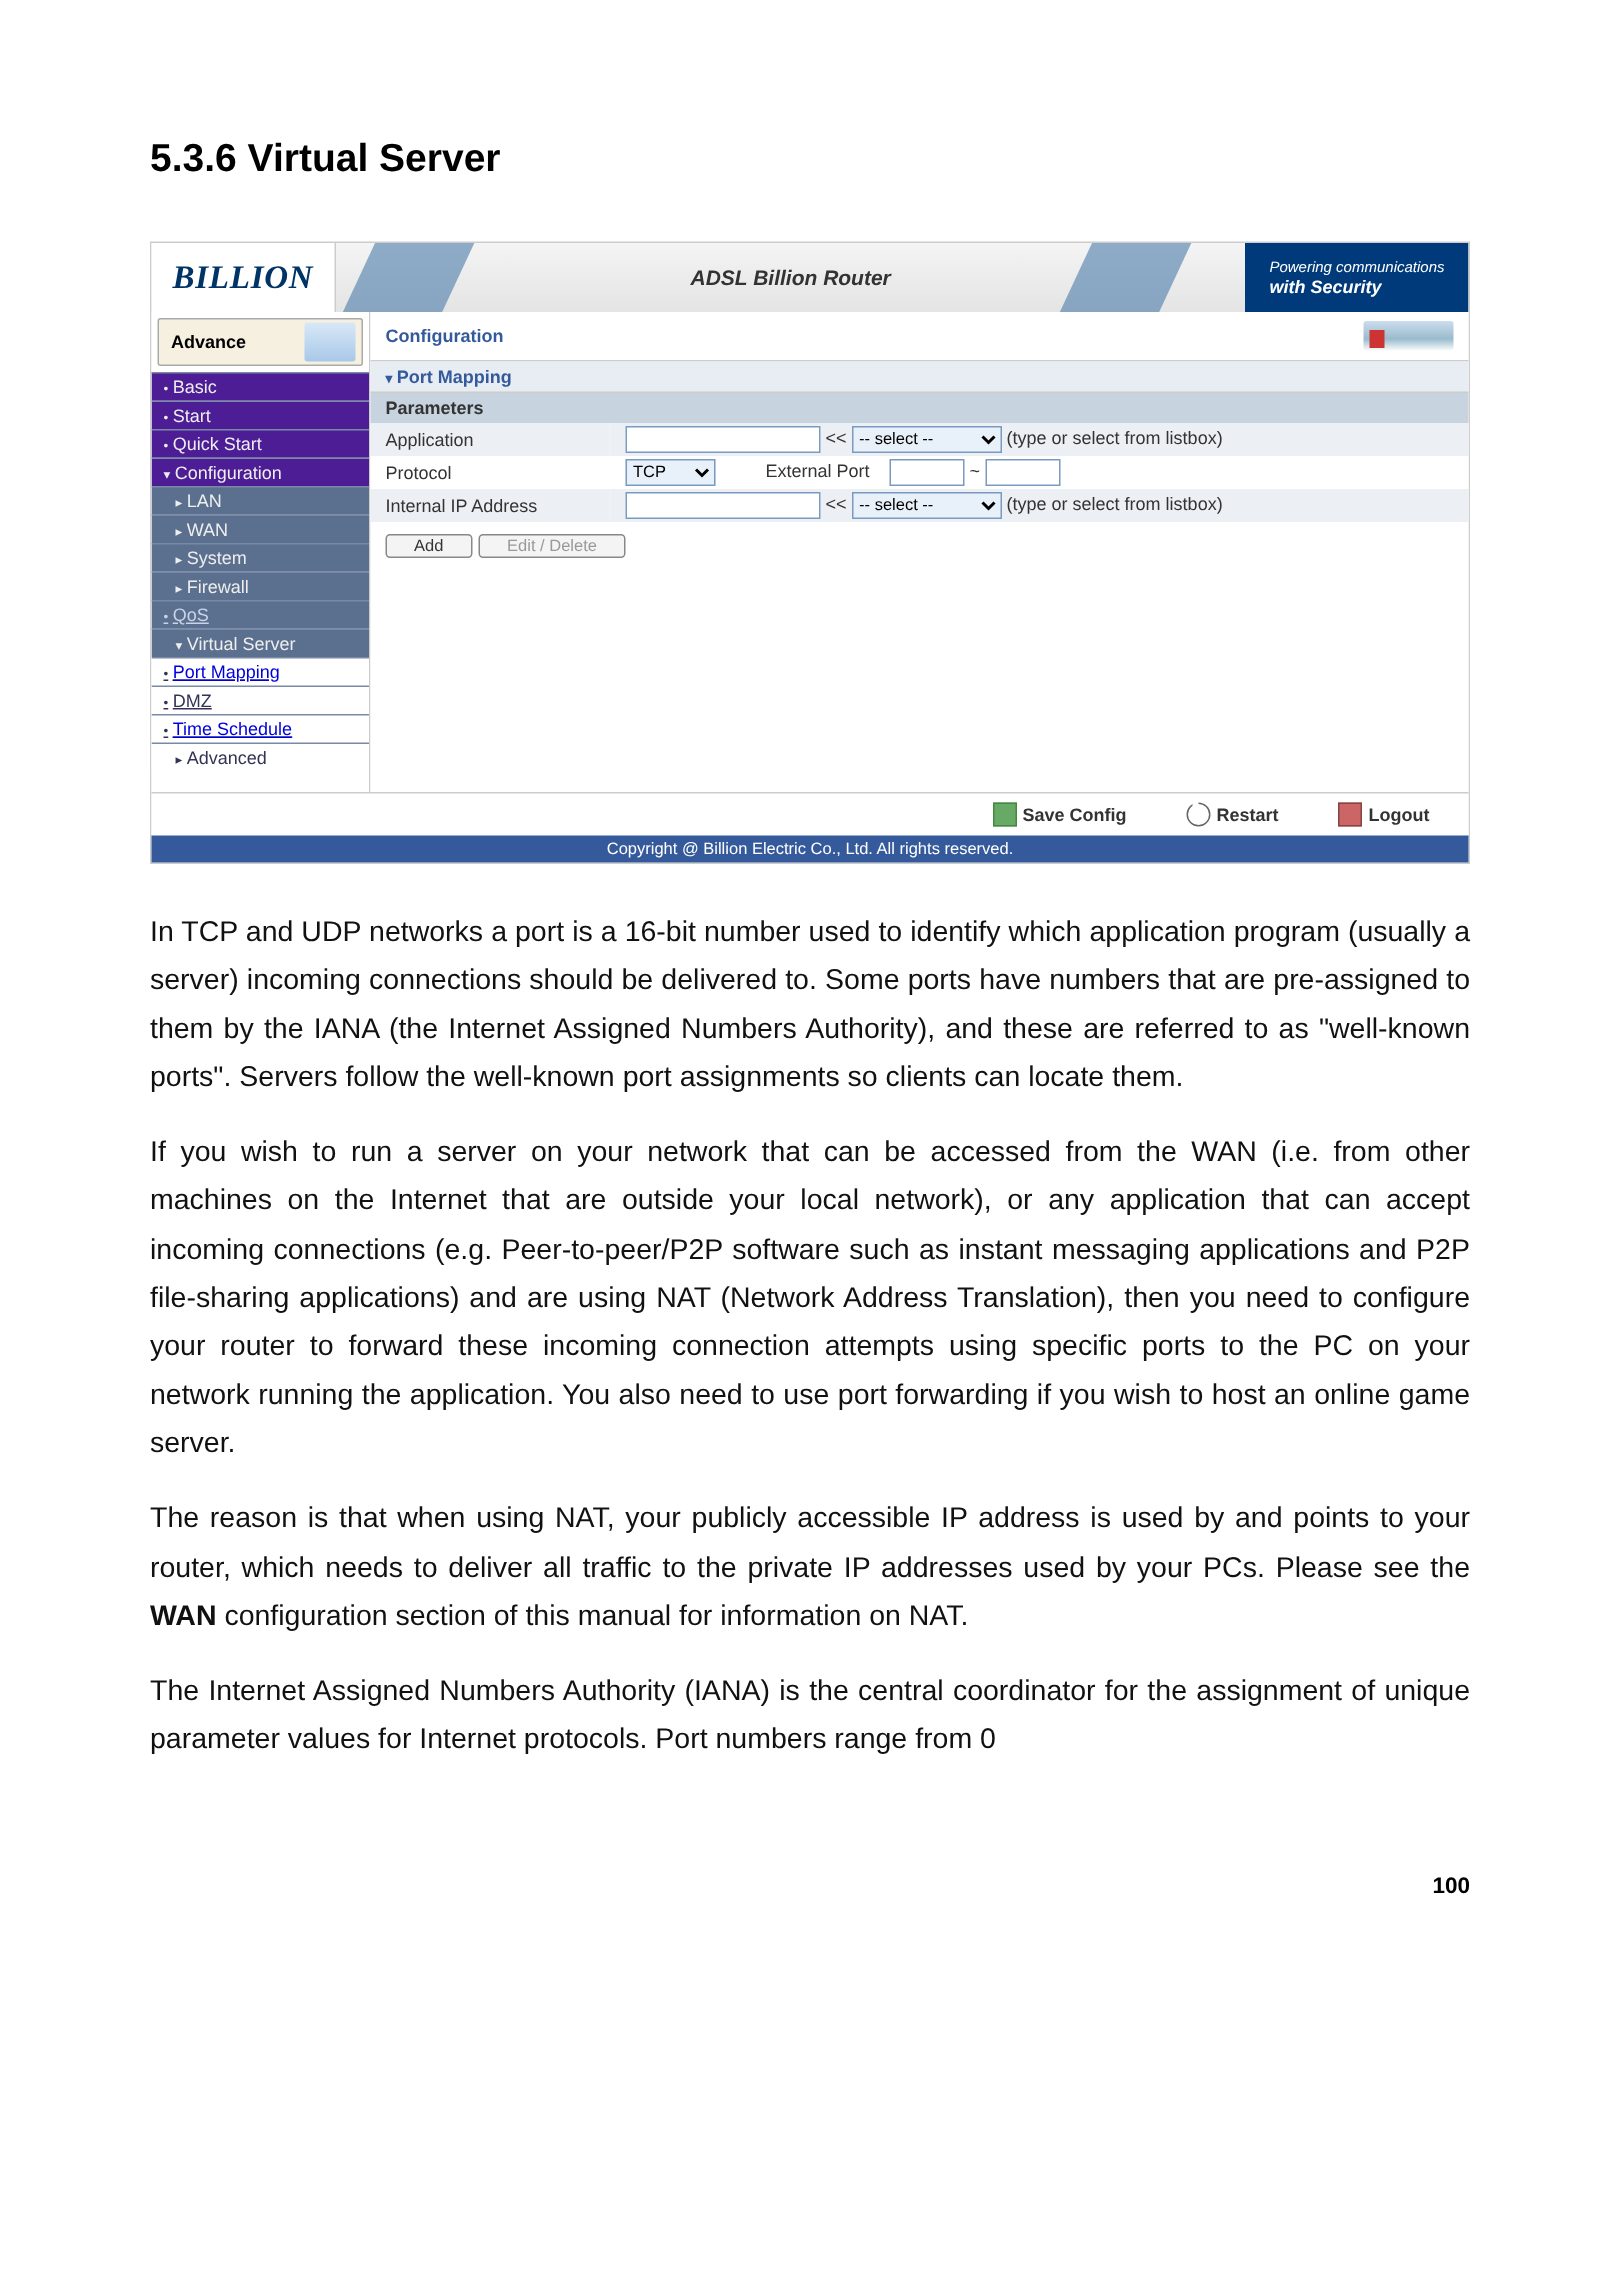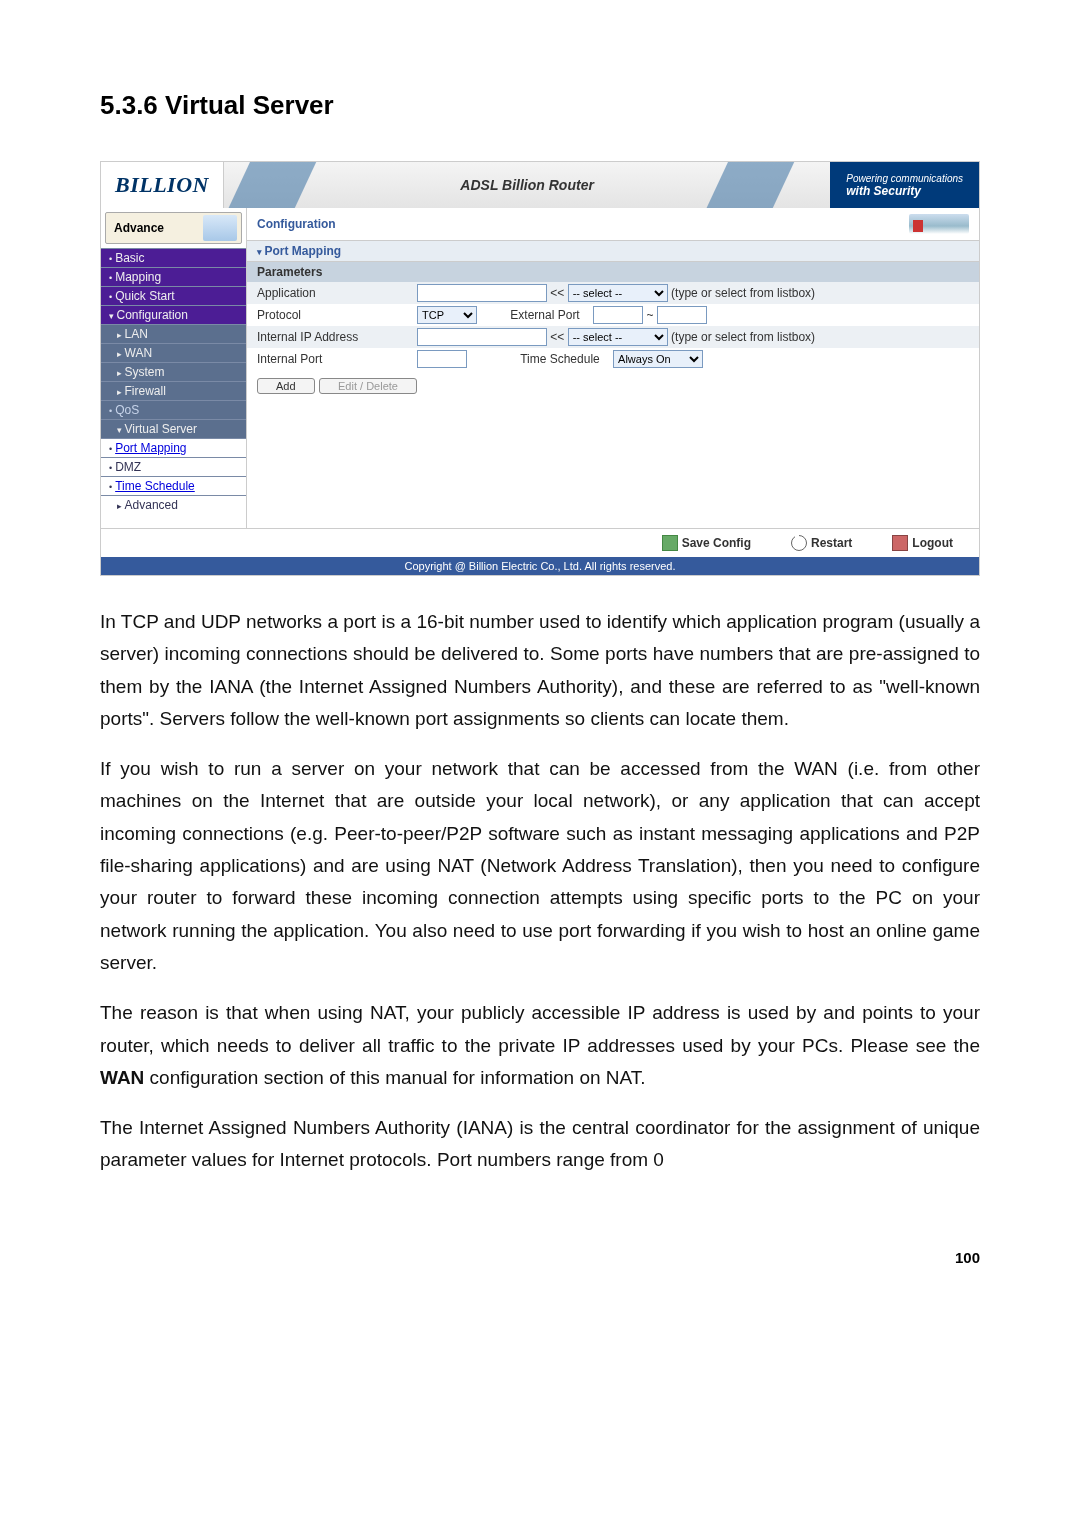--- a/index.html
+++ b/index.html
@@ -120,21 +120,21 @@
   ul.nav li {
     font-size: 12px;
     padding: 2px 8px;
     border-top:1px solid #7a8aa6;
     color: #eee;
     background: #5b6f8e;
     cursor: pointer;
   }
   ul.nav li.header { background: #4c1d95; }
   ul.nav li.sub1 { padding-left: 16px; }
-  ul.nav li.sub2 { color: #c7d4ea;}
+  ul.nav li.sub2 { color: #c7d4ea; text-decoration: underline;}
   ul.nav li.highlight a{ color:#00d; text-decoration:underline;}
   ul.nav li .tri{
     font-size:9px; margin-right:3px;
   }
   ul.nav li.white{ background:#fff; color:#335; }
   .main {
     flex: 1;
     background: #fff;
     position:relative;
   }
@@ -260,21 +260,21 @@
     </div>
 
     <div class="router-body">
       <div class="sidebar">
         <div class="adv-tab">
           <span>Advance</span>
           <span class="adv-picto"></span>
         </div>
         <ul class="nav" id="nav-list">
             <li class="header"><span class="tri">•</span><span>Basic</span></li>
-            <li class="header"><span class="tri">•</span><span>Mapping</span></li>
+            <li class="header"><span class="tri">•</span><span>Start</span></li>
             <li class="header"><span class="tri">•</span><span>Quick Start</span></li>
             <li class="header"><span class="tri">▾</span><span>Configuration</span></li>
             <li class="sub1"><span class="tri">▸</span><span>LAN</span></li>
             <li class="sub1"><span class="tri">▸</span><span>WAN</span></li>
             <li class="sub1"><span class="tri">▸</span><span>System</span></li>
             <li class="sub1"><span class="tri">▸</span><span>Firewall</span></li>
             <li class="sub2"><span class="tri">•</span><span>QoS</span></li>
             <li class="sub1"><span class="tri">▾</span><span>Virtual Server</span></li>
             <li class="sub2 white highlight"><span class="tri">•</span><a>Port Mapping</a></li>
             <li class="sub2 white"><span class="tri">•</span><span>DMZ</span></li>
@@ -316,30 +316,20 @@
           </tr>
           <tr>
             <td>Internal IP Address</td>
             <td>
               <input class="inp" style="width: 130px;">
               <span>&lt;&lt;</span>
               <select class="inp" style="width:100px;"><option>-- select --</option></select>
               <span>(type or select from listbox)</span>
             </td>
           </tr>
-          <tr>
-            <td>Internal Port</td>
-            <td>
-              <input class="inp" style="width: 50px;">
-              &nbsp;&nbsp;&nbsp;&nbsp;&nbsp;&nbsp;&nbsp;&nbsp;&nbsp;&nbsp;&nbsp;&nbsp;&nbsp;&nbsp;
-              <span>Time Schedule</span>
-              &nbsp;&nbsp;
-              <select class="inp" style="width:90px;"><option>Always On</option></select>
-            </td>
-          </tr>
         </tbody>
           </table>
 
         <div class="btn-row">
           <button class="btn">Add</button>
           <button class="btn disabled">Edit / Delete</button>
         </div>
       </div>
     </div>
 

